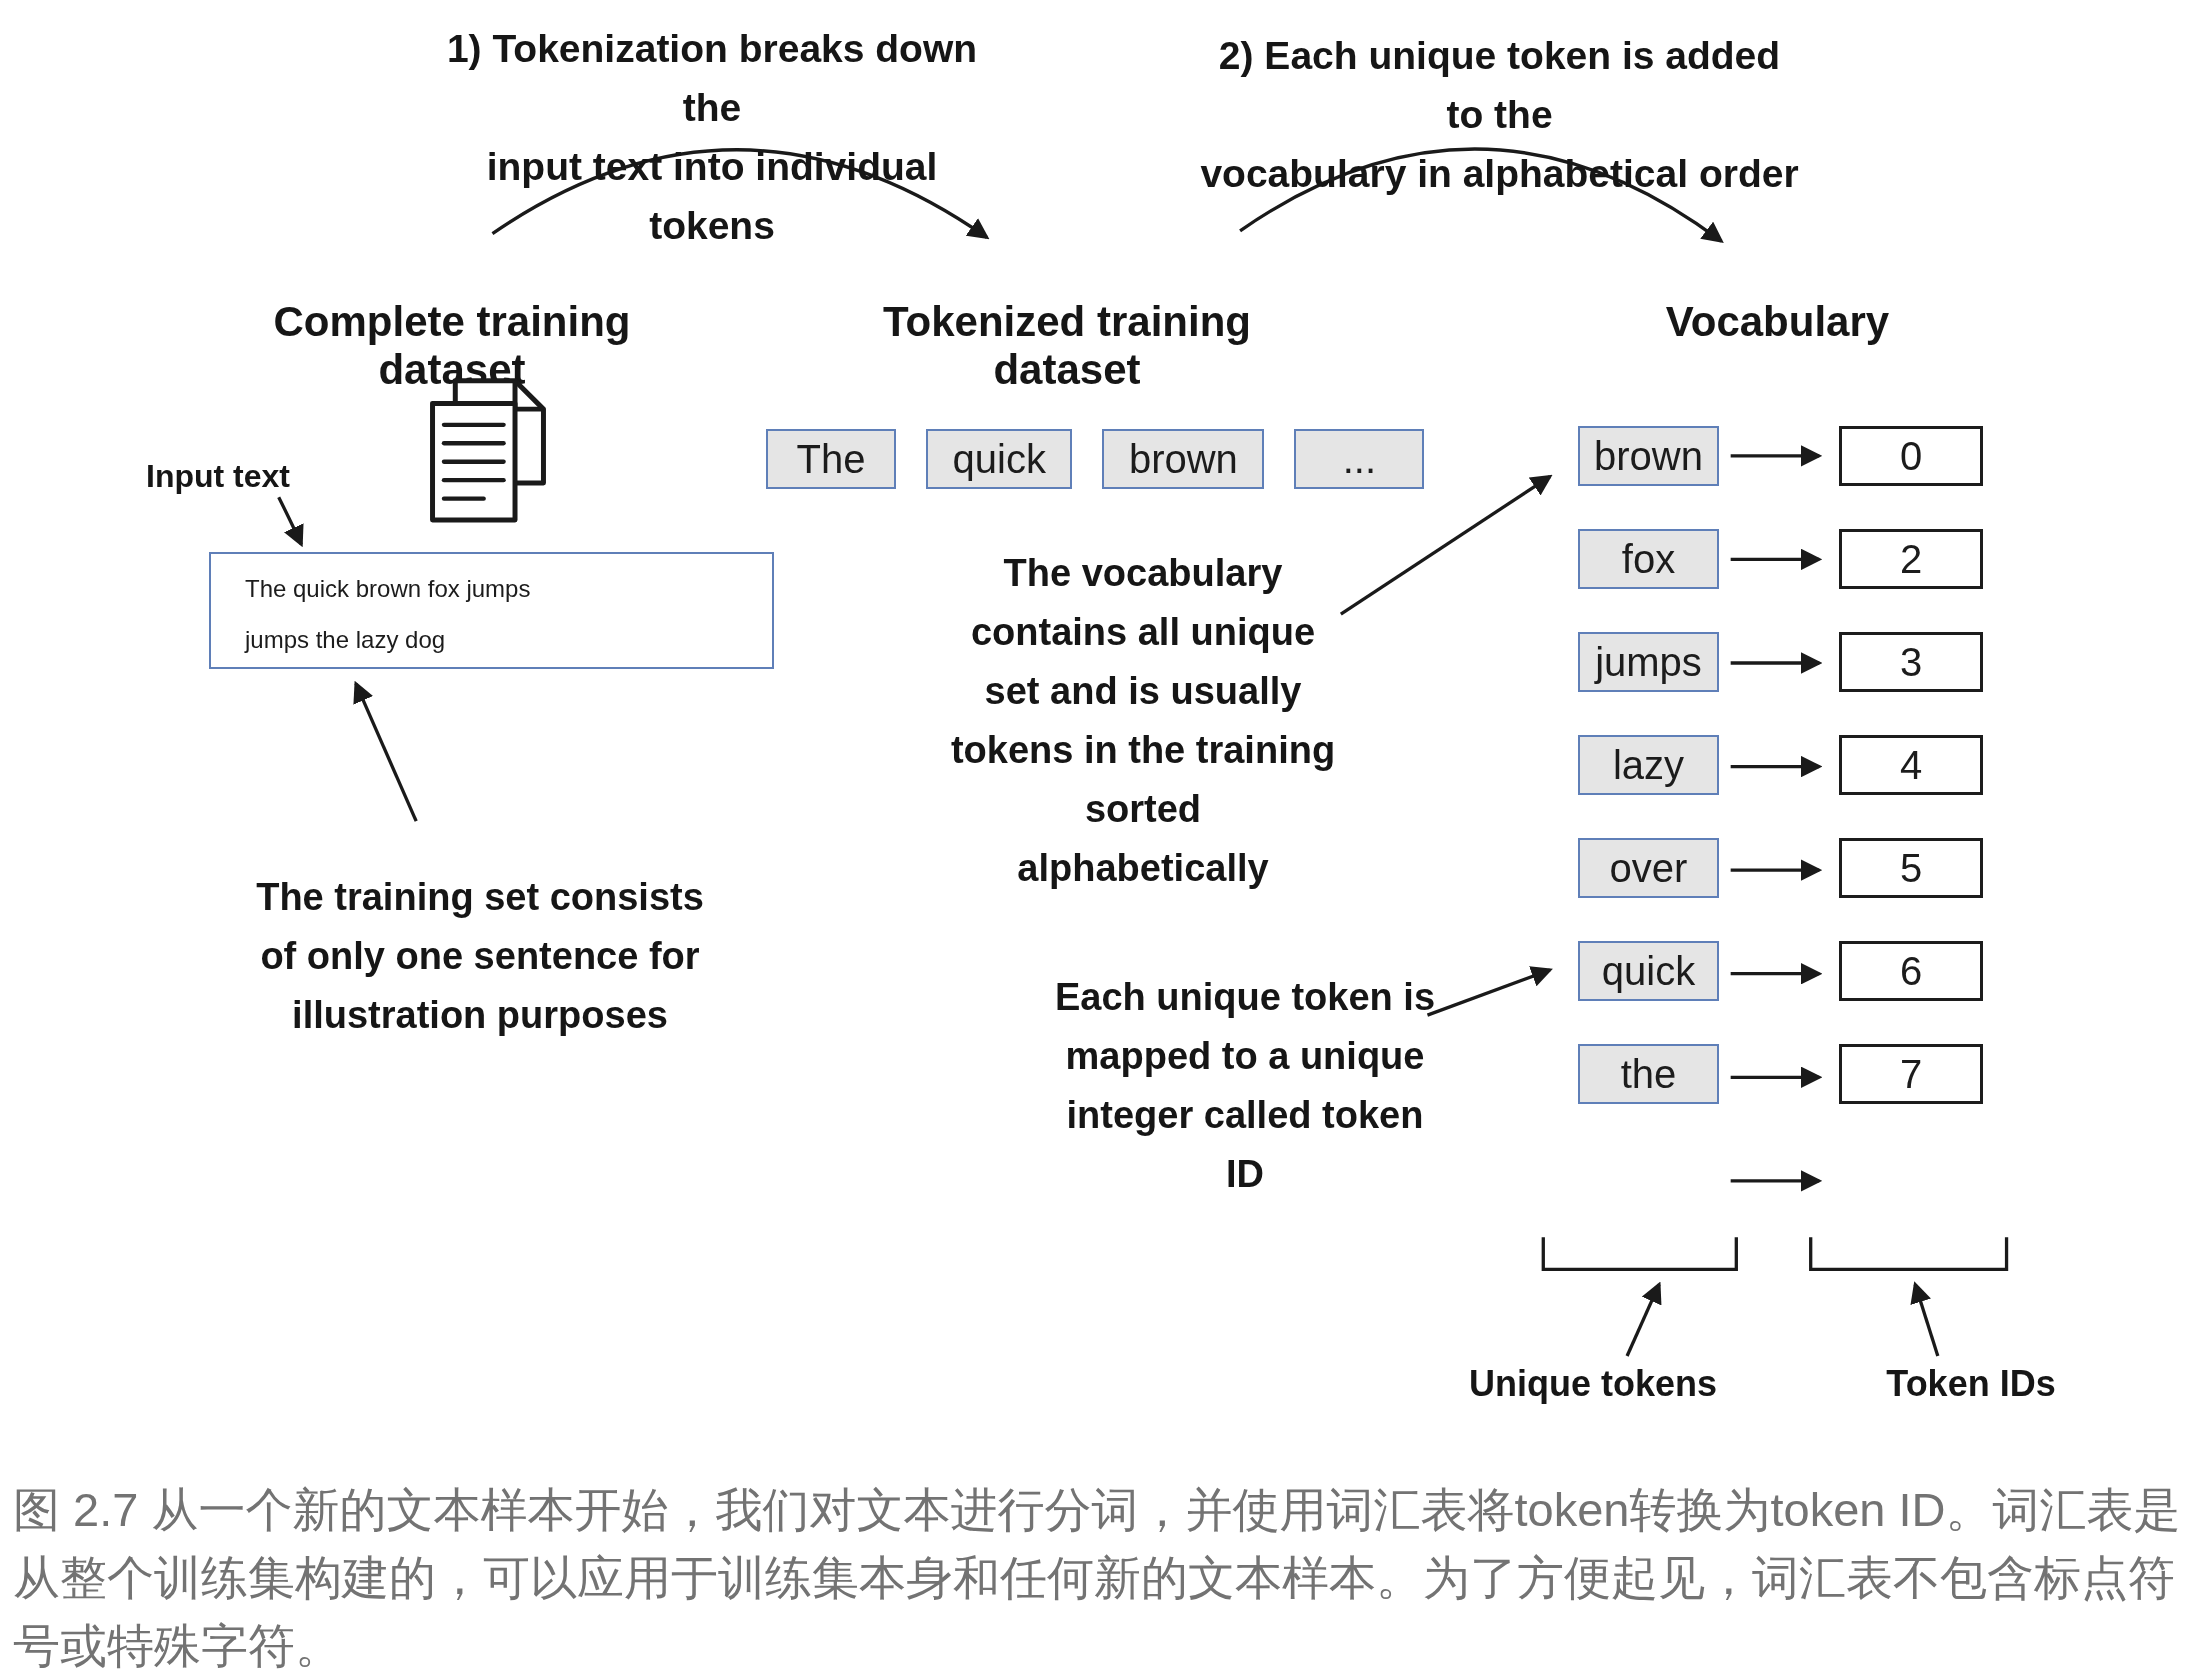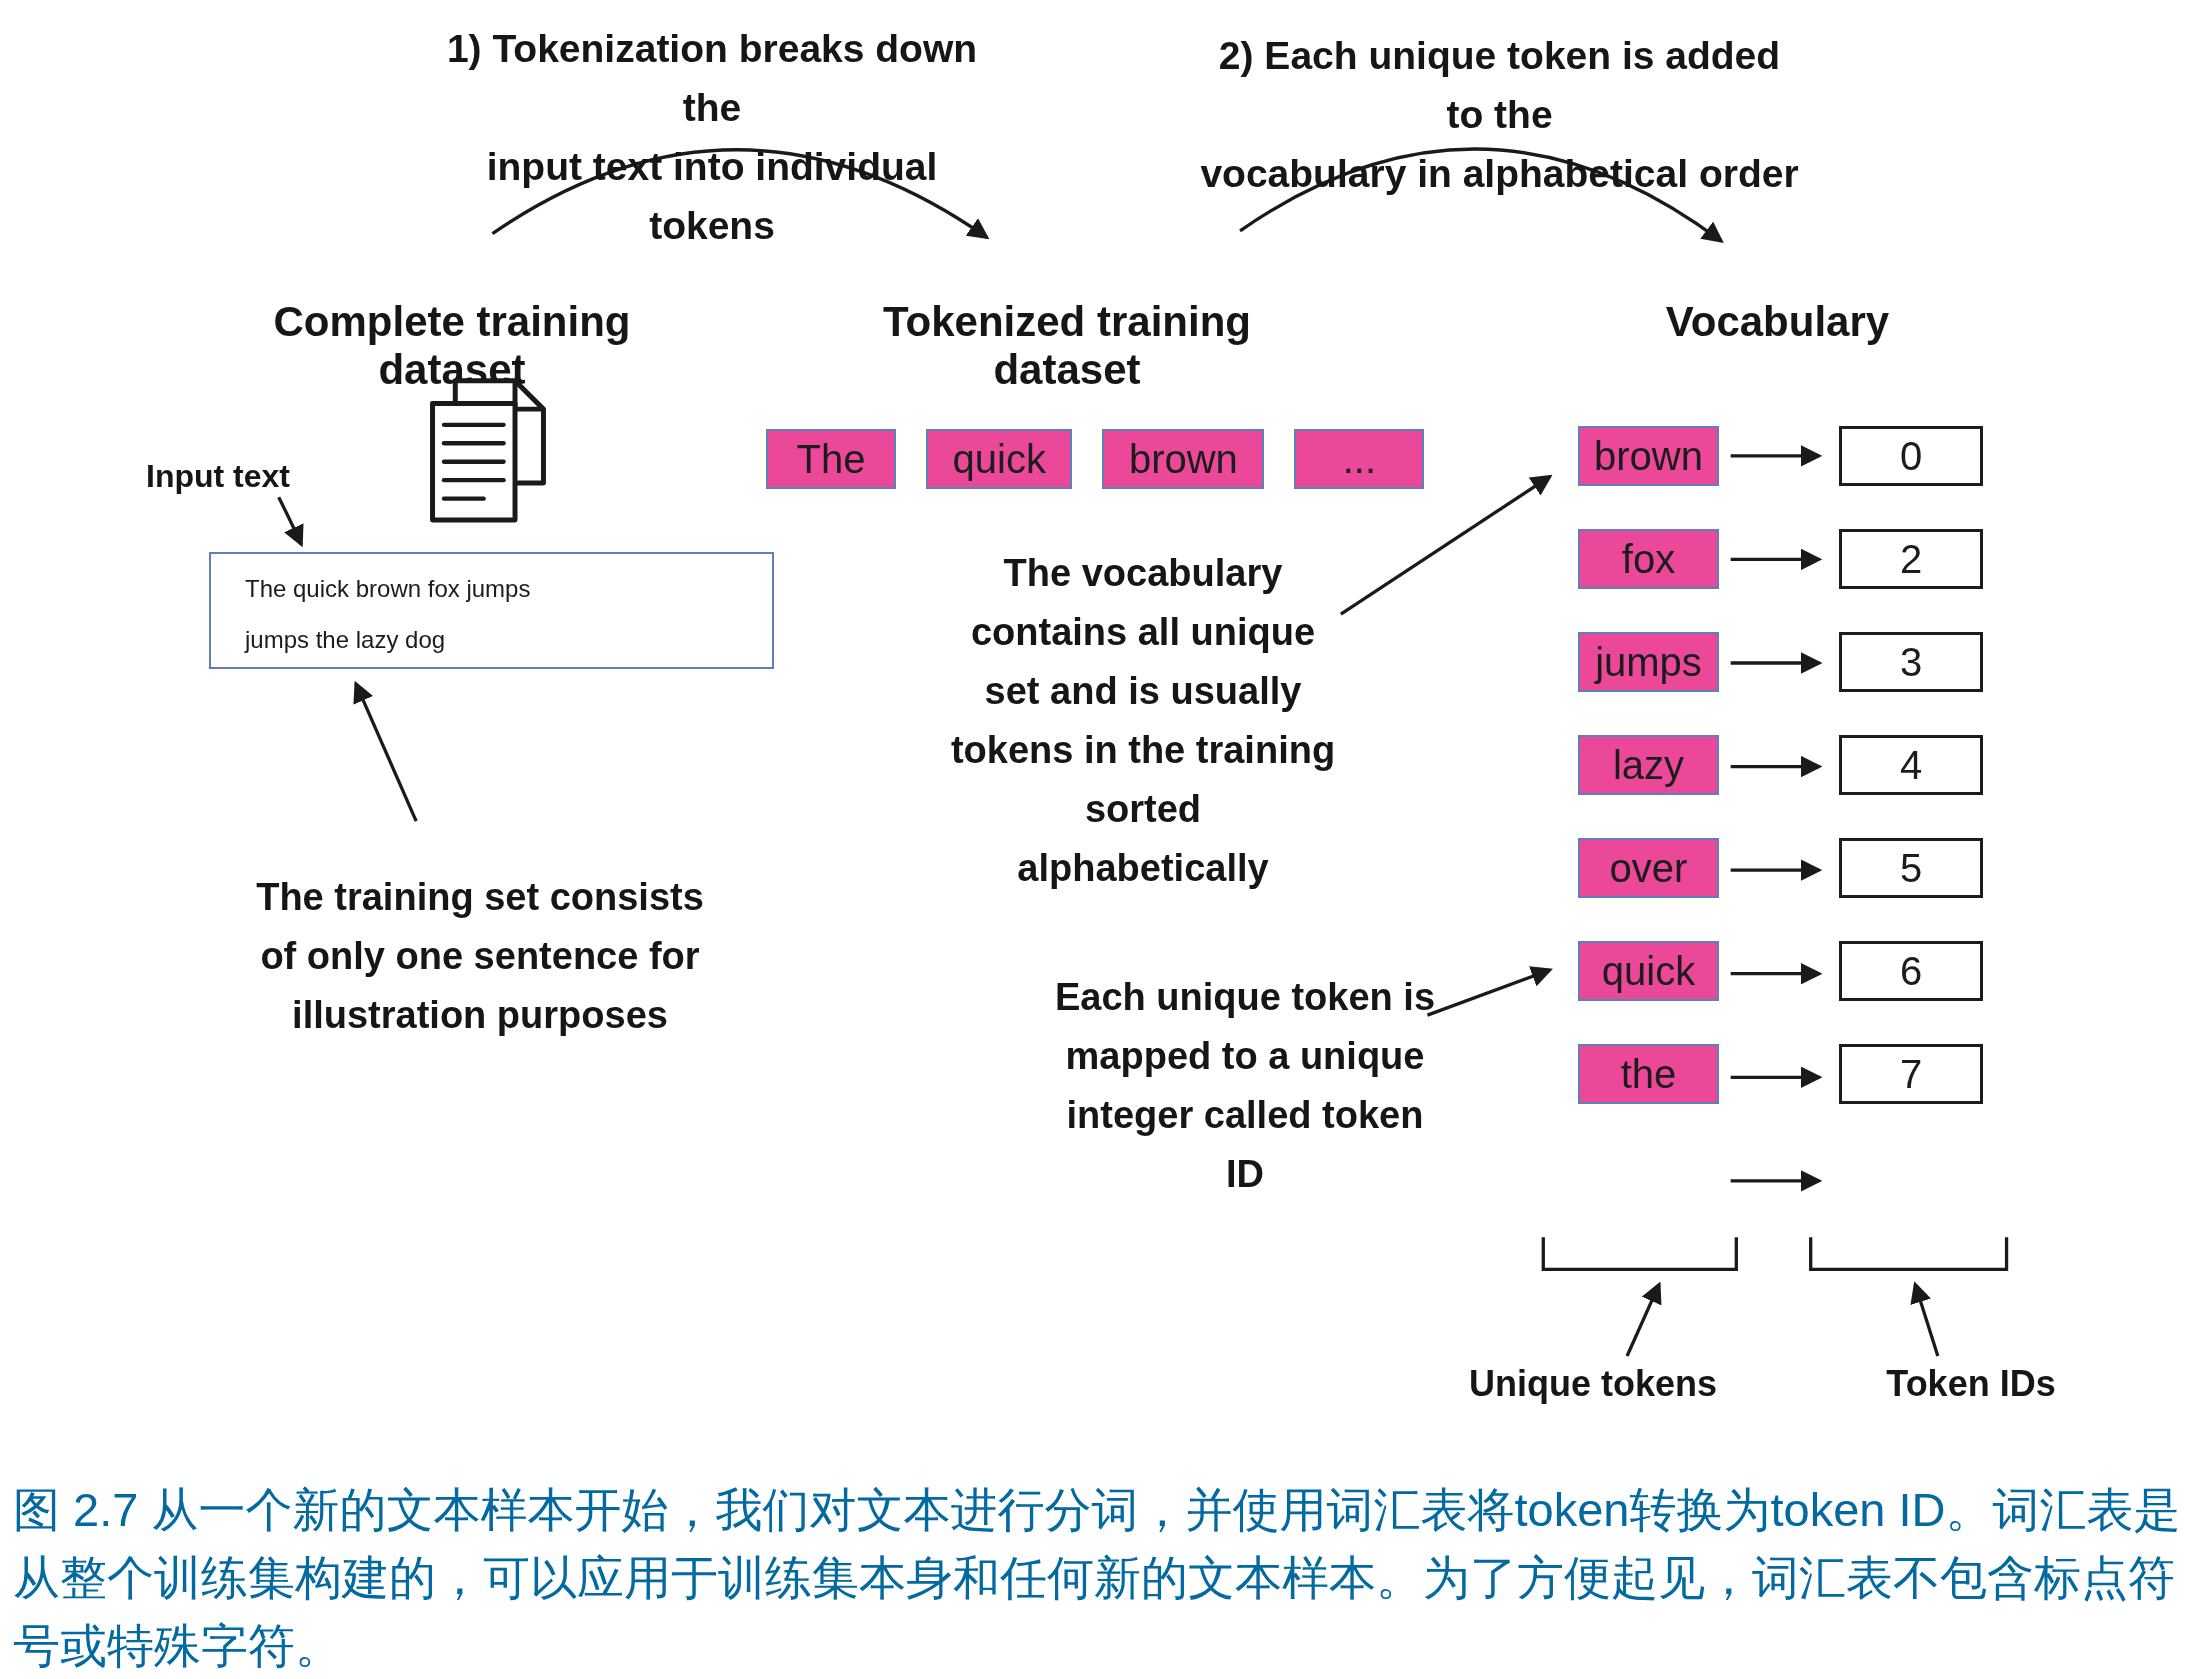--- a/index.html
+++ b/index.html
@@ -44,21 +44,21 @@
     width: 565px;
     height: 117px;
     padding: 9.4px 0 0 34px;
     font-size: 24px;
     line-height: 51px;
     color: #1c1c1c;
   }
   .token-row { display: flex; gap: 30px; }
   .token-box {
     border: 2.8px solid #5f7fb8;
-    background: #ec4899;
+    background: #e5e5e5;
     height: 60px;
     min-width: 130px;
     padding: 0 24.5px;
     display: flex;
     align-items: center;
     justify-content: center;
     font-size: 40px;
     color: #1c1c1c;
   }
   .vocab-rows { position: absolute; left: 1578px; top: 426px; }
@@ -87,21 +87,21 @@
   }
   .bottom-label {
     font-weight: 700;
     font-size: 36px;
     text-align: center;
     color: #161616;
   }
   .caption {
     font-size: 47px;
     line-height: 68px;
-    color: #0369a1;
+    color: #737373;
     text-align: left;
   }
 </style>
 </head>
 <body>
 
 <div class="canvas">
 
   <svg class="overlay" width="2209" height="1680" viewBox="0 0 2346 1784" aria-hidden="true">
     <defs>

